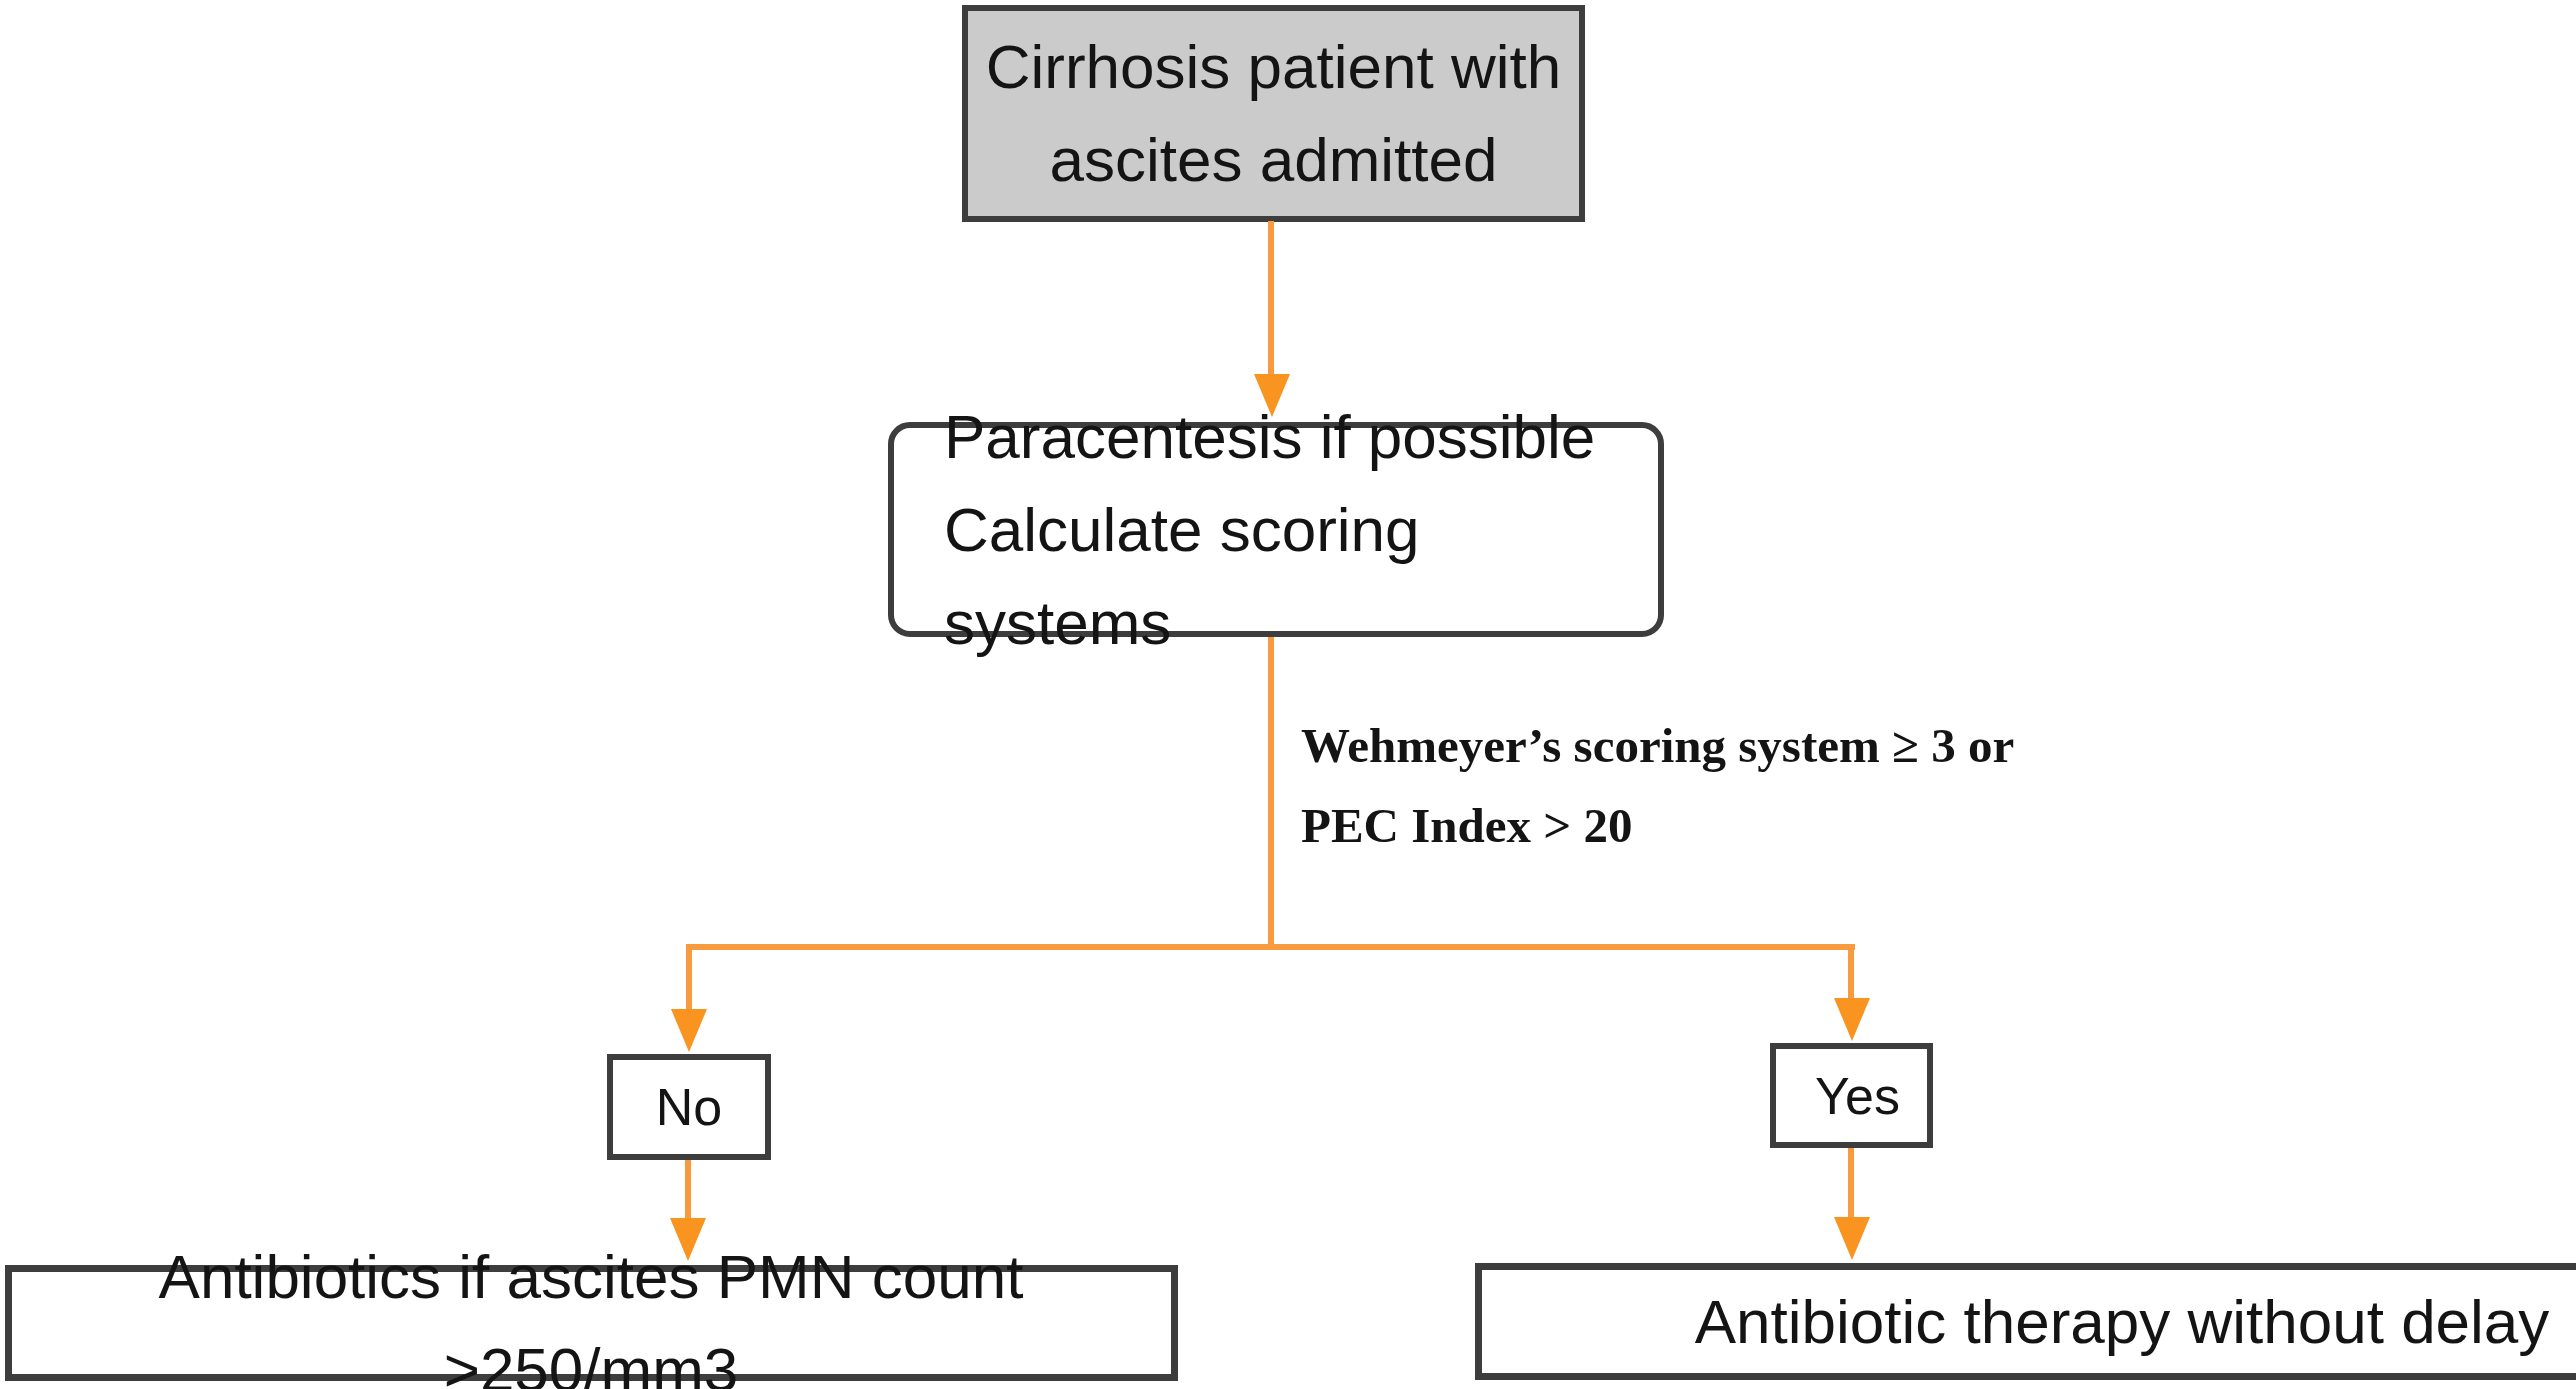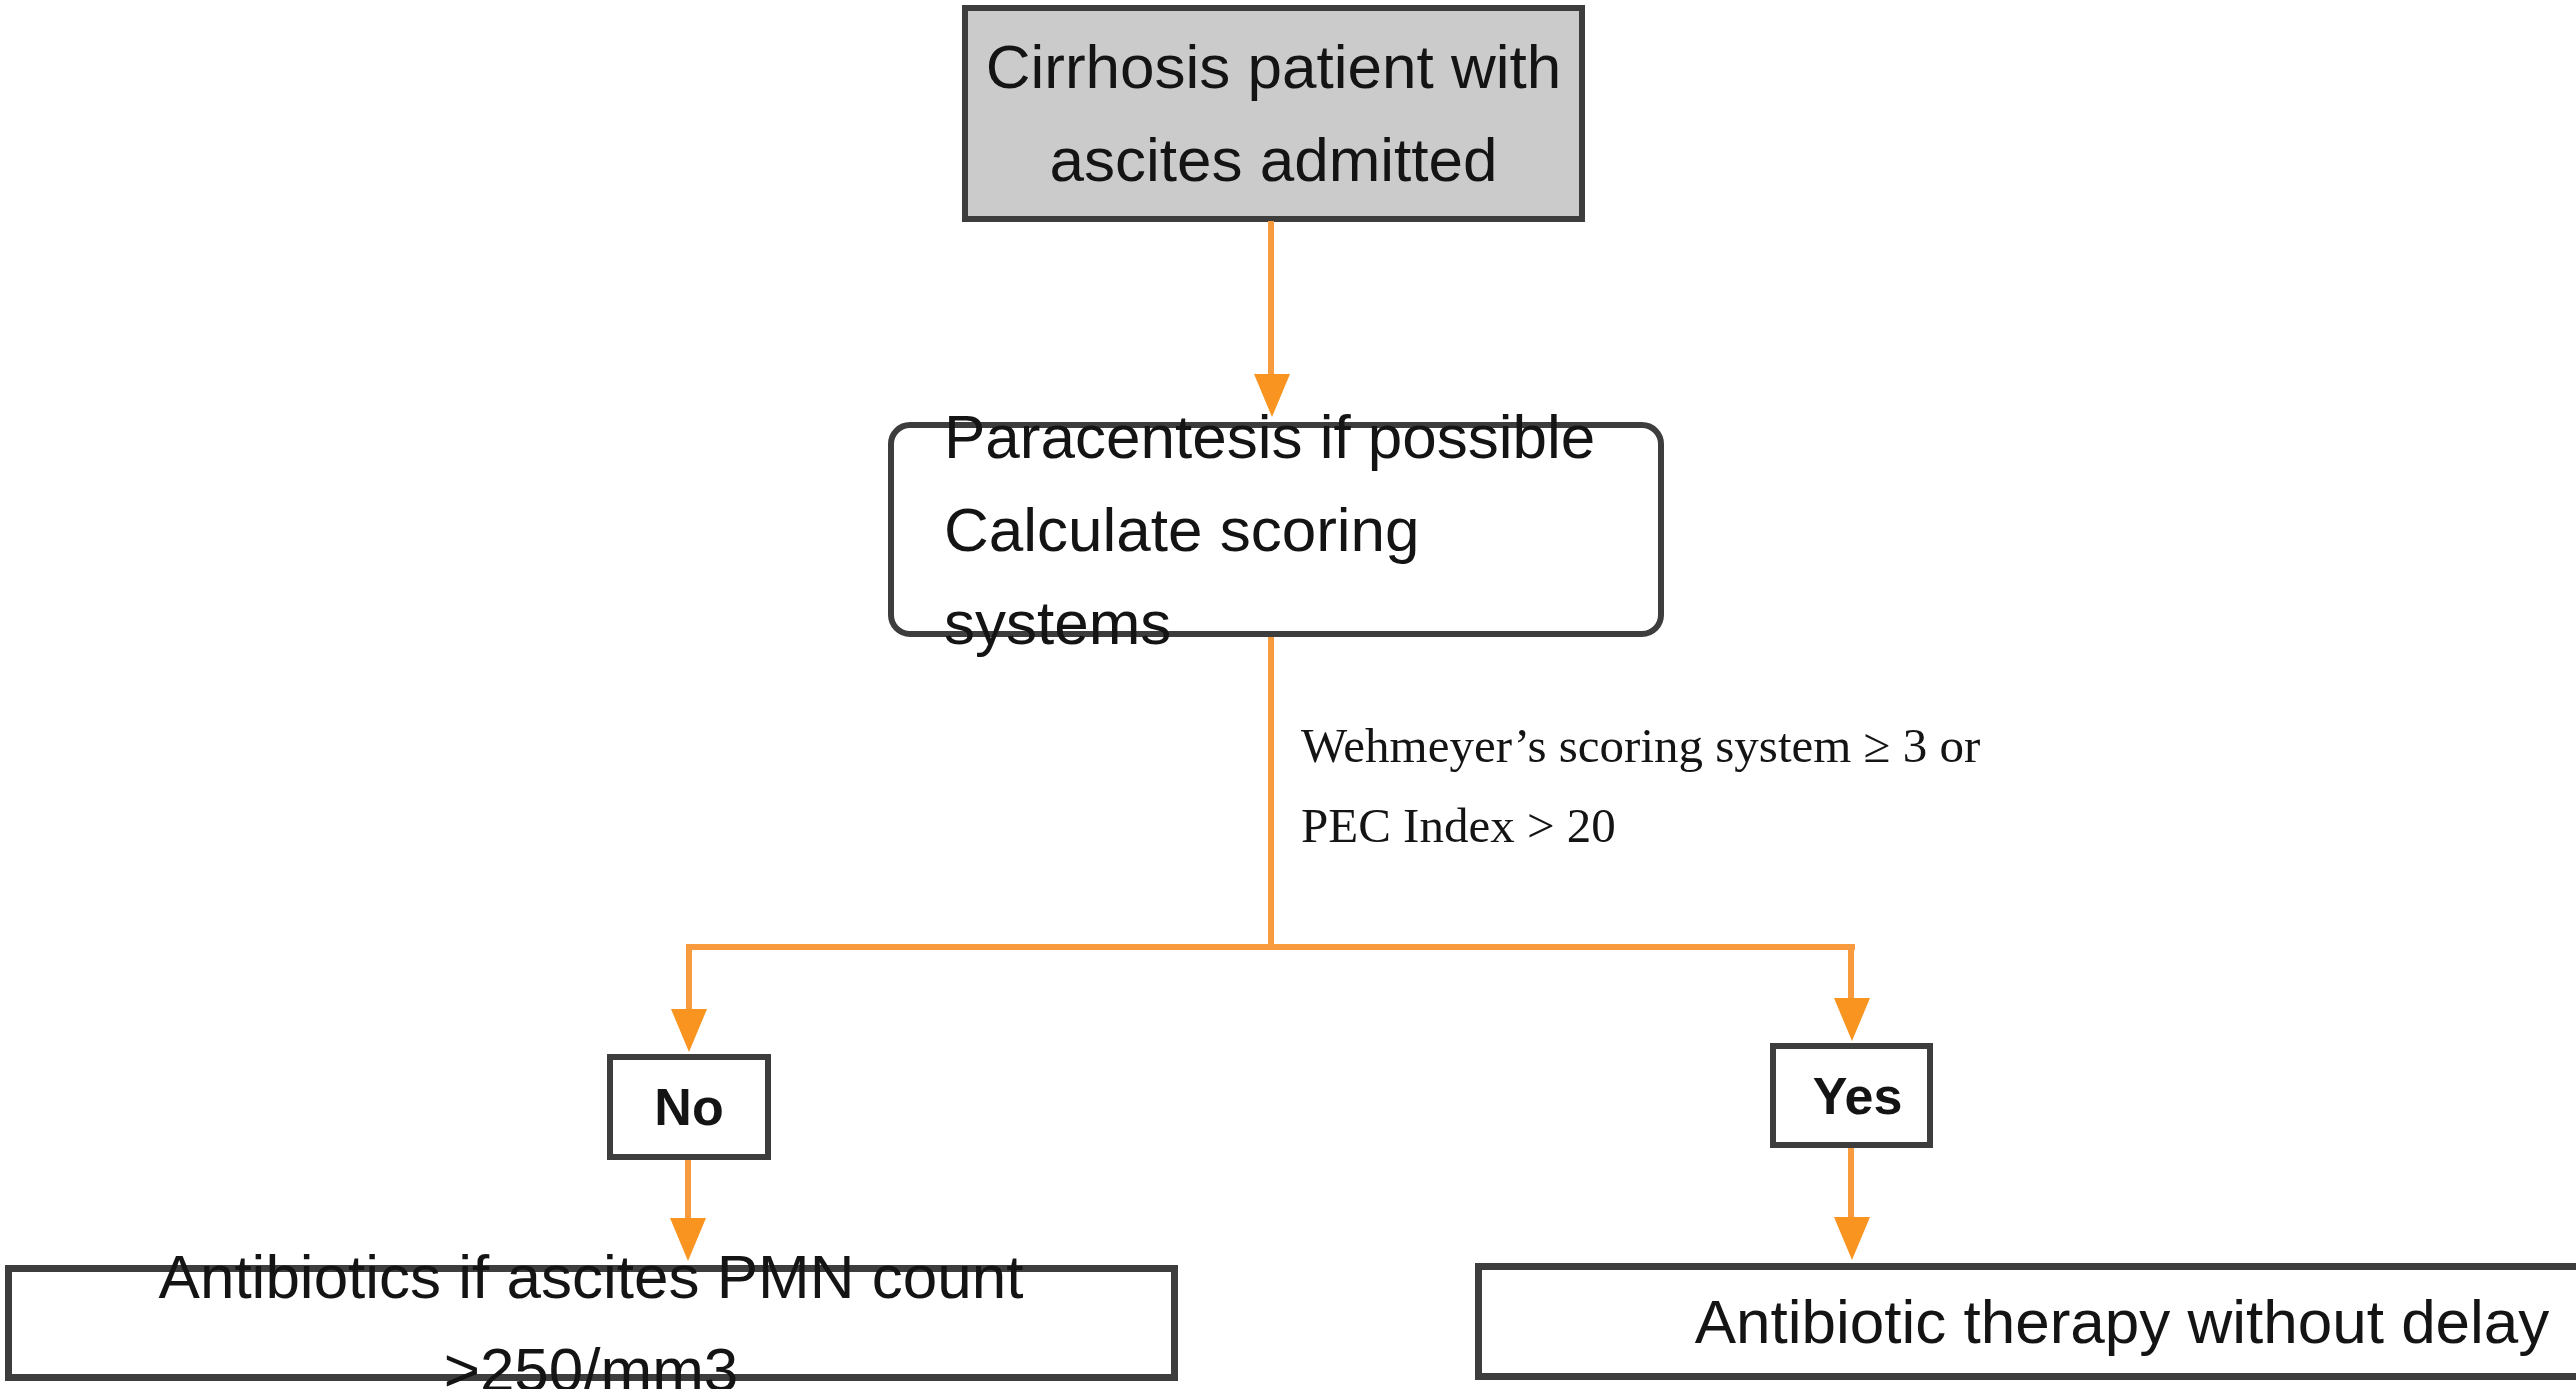--- a/index.html
+++ b/index.html
@@ -27,40 +27,40 @@
     display:flex;
     flex-direction:column;
     justify-content:center;
     align-items:center;
     text-align:center;
     font-size:62px;
     line-height:1.5;
   }
   .node.gray{background:var(--admitted-fill);}
   .node.left-align{align-items:flex-start;text-align:left;padding-left:50px;}
-  .node.bold{font-weight:bold;font-size:52px;}
+  .node.bold{font-weight:normal;font-size:52px;}
   .node.thick{border-width:7.2px;}
   .vline{
     position:absolute;width:6.3px;
     background:var(--arrow);
   }
   .hline{
     position:absolute;height:6.3px;
     background:var(--arrow);
   }
   .arrowhead-down{
     position:absolute;width:0;height:0;
     border-left:18px solid transparent;
     border-right:18px solid transparent;
     border-top:43px solid var(--arrowhead);
   }
   .criteria{
     position:absolute;
     font-family:"Liberation Serif", serif;
-    font-weight:normal;
+    font-weight:bold;
     font-size:49px;
     line-height:1.63;
     white-space:nowrap;
   }
 </style>
 </head>
 <body>
 
 <div class="canvas">
 

